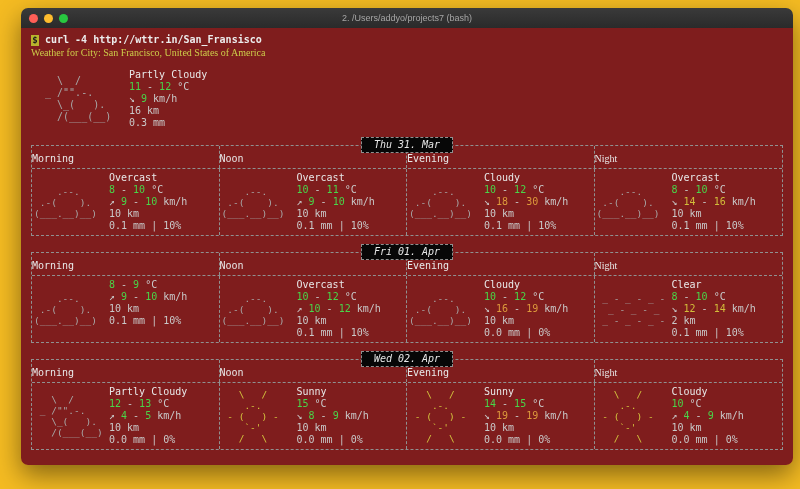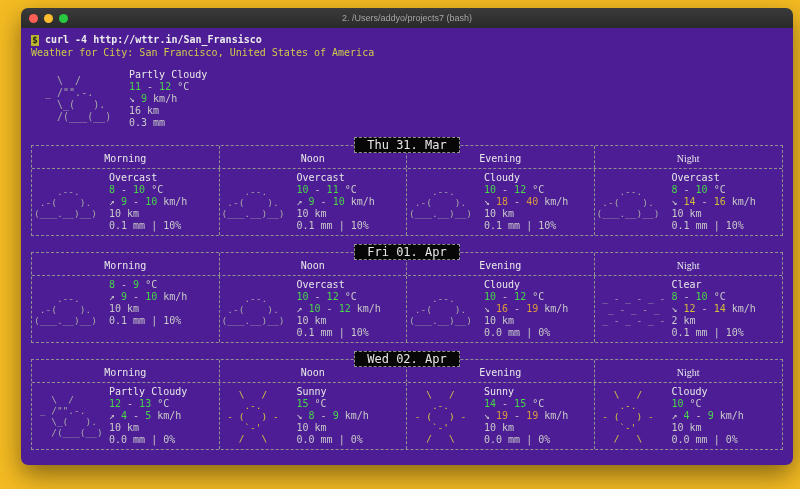--- a/index.html
+++ b/index.html
@@ -18,54 +18,54 @@
     display: flex; align-items: center; justify-content: center; position: relative;
   }
   .traffic-lights { position: absolute; left: 8px; top: 0; height: 20px; display: flex; align-items: center; gap: 6px; }
   .light { width: 9px; height: 9px; border-radius: 50%; display: inline-block; }
   .light.red { background: #ff5f57; }
   .light.yellow { background: #febc2e; }
   .light.green { background: #28c840; }
   .title-text { font-family: "Liberation Sans", sans-serif; font-size: 9px; color: #a6a6a6; }
 
   .terminal {
-    flex: 1; background: #4c1d95; color: #c9c9c9;
+    flex: 1; background: #7f1d1d; color: #c9c9c9;
     font-size: 10px; padding: 5px 10px 0 10px; overflow: hidden;
   }
   .tline { height: 13px; line-height: 13px; white-space: pre; }
   .cmd-line { color: #ececec; font-weight: bold; }
   .prompt {
     display: inline-block; width: 8px; height: 11px; background: #b9b42c; color: #1c1c1c;
     font-size: 9px; line-height: 11px; text-align: center; vertical-align: middle;
     margin-right: 6px; font-weight: bold;
   }
-  .loc-line { color: #cdcd4a; }
+  .loc-line { color: #cdcd4a; font-family: Liberation Serif, serif; }
 
   .line { height: 12px; line-height: 12px; white-space: pre; font-size: 10px; }
   .line:empty { display: none; }
   .cond { color: #e8e8e8; }
   .temp { color: #49d549; }
   [data-tone="green"] { color: #49d549; }
   [data-tone="yellow"] { color: #d2bc3a; }
   [data-tone="orange"] { color: #dd9a3c; }
   .art { white-space: pre; color: #a8a8a8; font-size: 9.5px; line-height: 11px; }
   .art[data-tone="yellow"] { color: #d4c53e; }
 
   .current { display: flex; gap: 12px; margin: 10px 0 0 8px; }
   .current .art { flex: none; width: 78px; font-size: 10px; line-height: 12px; align-self: center; }
 
   .day { margin-top: 8px; }
   .date-box {
     width: max-content; margin: 0 auto -8px auto; position: relative; z-index: 1;
     background: #070707; border: 1px dashed #909090; padding: 1px 12px;
-    font-size: 12px; line-height: 12px; color: #e8e8e8;
+    font-size: 10px; line-height: 12px; color: #e8e8e8; font-style: italic;
   }
   .forecast-table { border: 1px dashed #909090; }
   .period-row { display: grid; grid-template-columns: repeat(4, 1fr); border-bottom: 1px dashed #909090; }
-  .period-cell { text-align: center; padding: 7px 0 3px 0; color: #e8e8e8; border-right: 1px dashed #909090; font-size: 10px; line-height: 12px; }
+  .period-cell { text-align: left; padding: 7px 0 3px 0; color: #e8e8e8; border-right: 1px dashed #909090; font-size: 10px; line-height: 12px; }
   .period-cell:last-child { border-right: 0; font-family: Liberation Serif, serif; }
   .cells-row { display: grid; grid-template-columns: repeat(4, 1fr); }
   .cell { border-right: 1px dashed #909090; padding: 3px 4px 3px 2px; display: flex; gap: 5px; align-items: center; }
   .cell:last-child { border-right: 0; }
   .cell .art { flex: none; width: 70px; }
   .cell .info { flex: 1; align-self: flex-start; }
 </style>
 </head>
 <body>
 
@@ -136,21 +136,21 @@
     </div>
   </div>
 
   <div class="cell">
     <pre class="art" data-tone="gray">    .--.
  .-(    ).
 (___.__)__)</pre>
     <div class="info">
       <div class="line cond">Cloudy</div>
       <div class="line"><span class="temp">10</span><span> - </span><span class="temp">12</span><span> °C</span></div>
-      <div class="line"><span>↘ </span><span data-tone="orange">18</span><span> - </span><span data-tone="orange">40</span><span> km/h</span></div>
+      <div class="line"><span>↘ </span><span data-tone="orange">18</span><span> - </span><span data-tone="orange">30</span><span> km/h</span></div>
       <div class="line">10 km</div>
       <div class="line">0.1 mm | 10%</div>
     </div>
   </div>
 
   <div class="cell">
     <pre class="art" data-tone="gray">    .--.
  .-(    ).
 (___.__)__)</pre>
     <div class="info">

